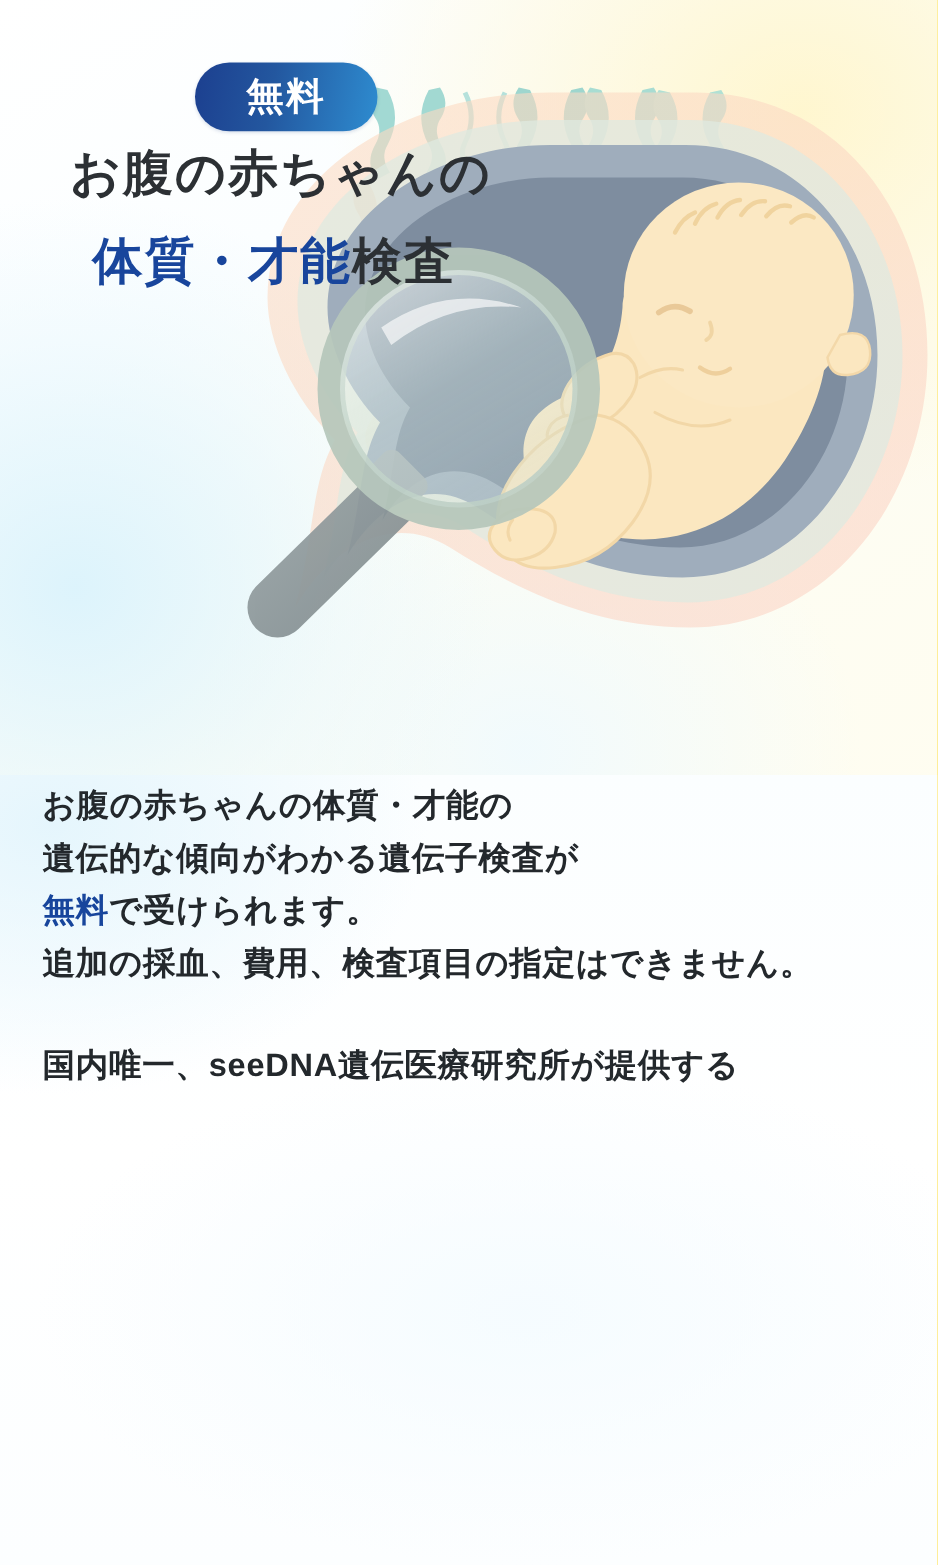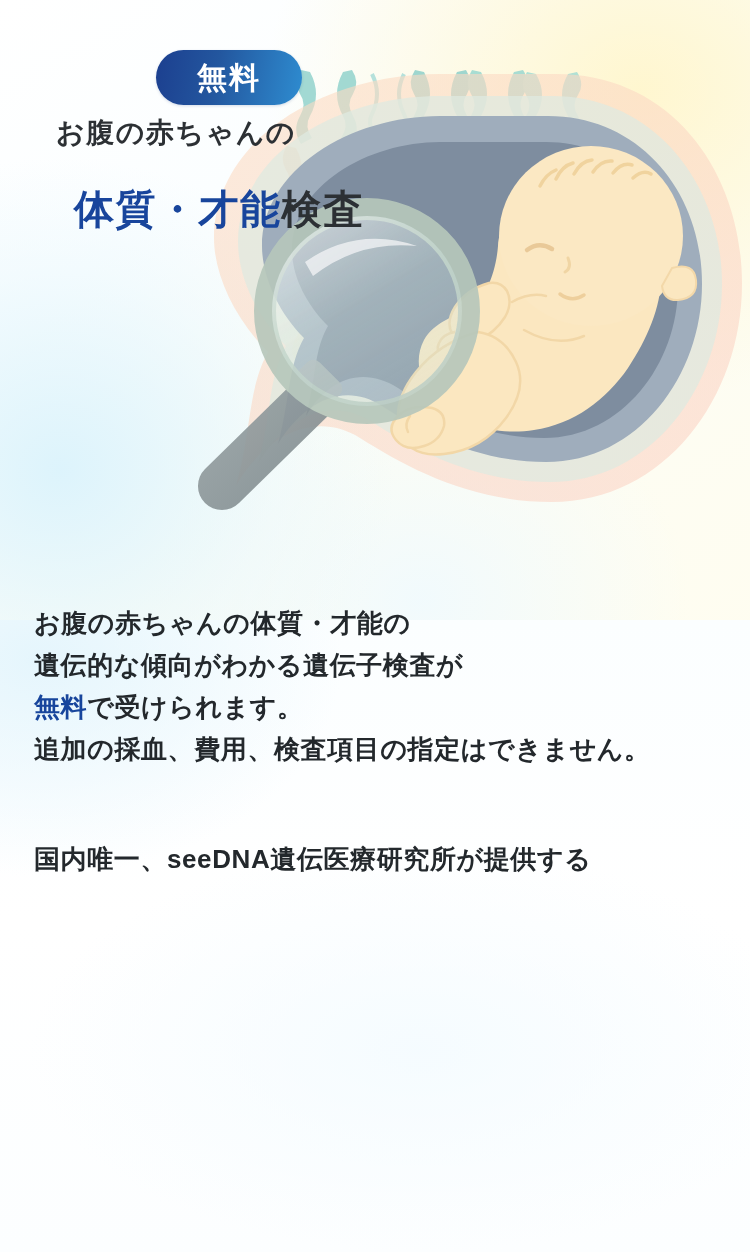--- a/index.html
+++ b/index.html
@@ -83,47 +83,48 @@
 
   .title-line {
     position:absolute;
     font-weight:bold;
     letter-spacing:1.5px;
     white-space:nowrap;
     line-height:1;
   }
   .title-line-1 {
     left:56px; top:119px;
-    font-size:28px;
+    font-size:40px;
     color:#2c3034;
     text-align:center;
   }
   .title-line-2 {
     left:74px; top:189px;
     font-size:40px;
   }
   .t-blue  { color:#18459c;text-align:right; }
   .t-dark  { color:#2c3034; }
 
   
   .copy {
     position:absolute;
     left:34px;
     width:690px;
+    margin-top:21px;
   }
   .para {
     font-size:26px;
     font-weight:bold;
     color:#23282c;
     line-height:42px;
     letter-spacing:.6px;
   }
   .para .hl { color:#17459c; }
   #para-1 { top:602px; }
-  #para-2 { top:838px; }
+  #para-2 { top:810px; }
 
   .footnote {
     position:absolute;
     left:34px;
     top:1048px;
     width:690px;
     font-size:24px;
     font-weight:normal;
     color:#2a2f33;
     line-height:44px;

